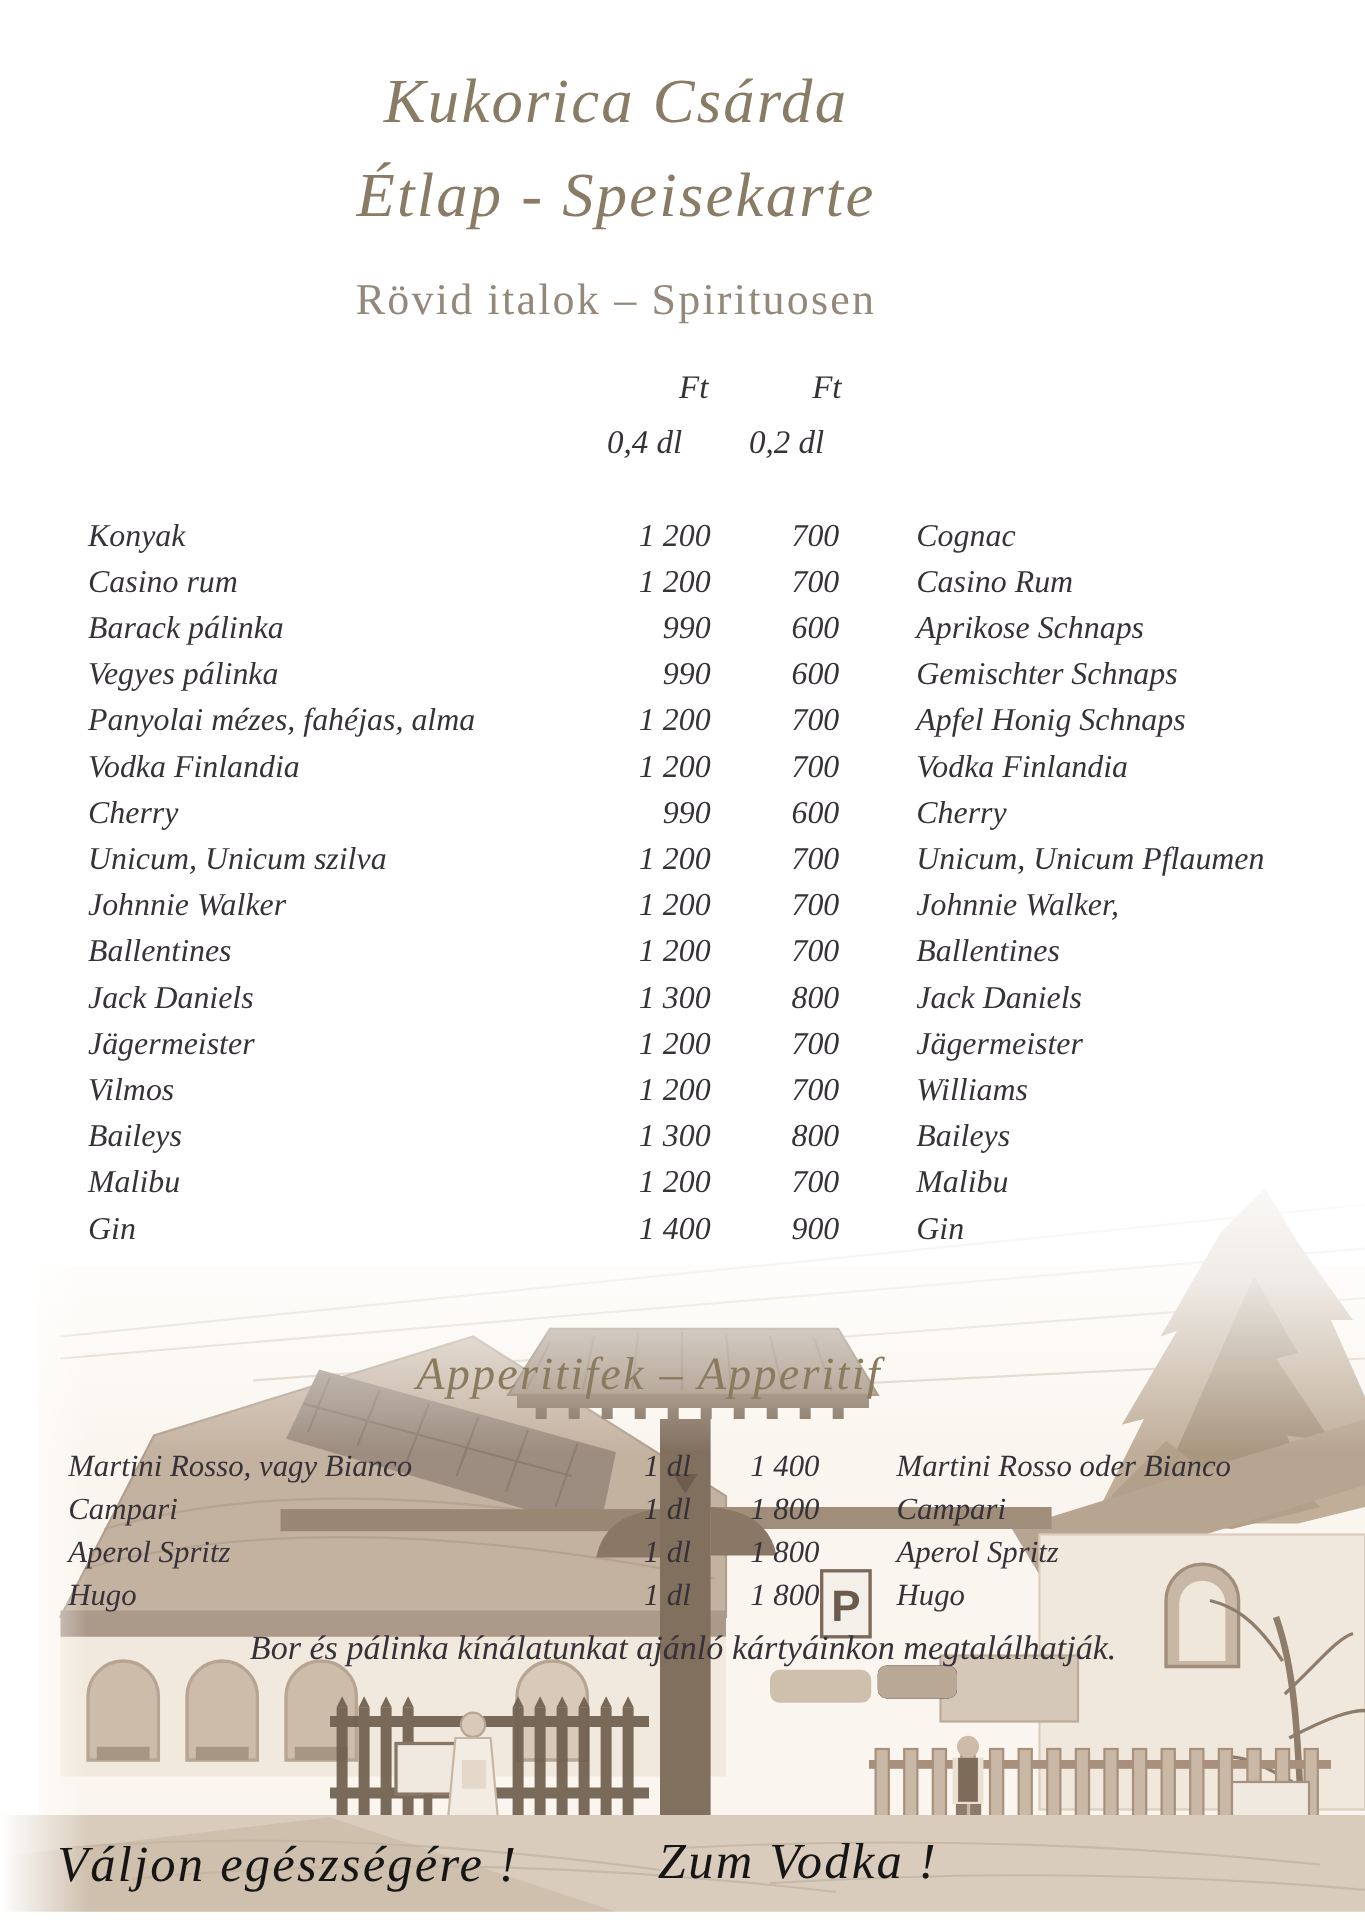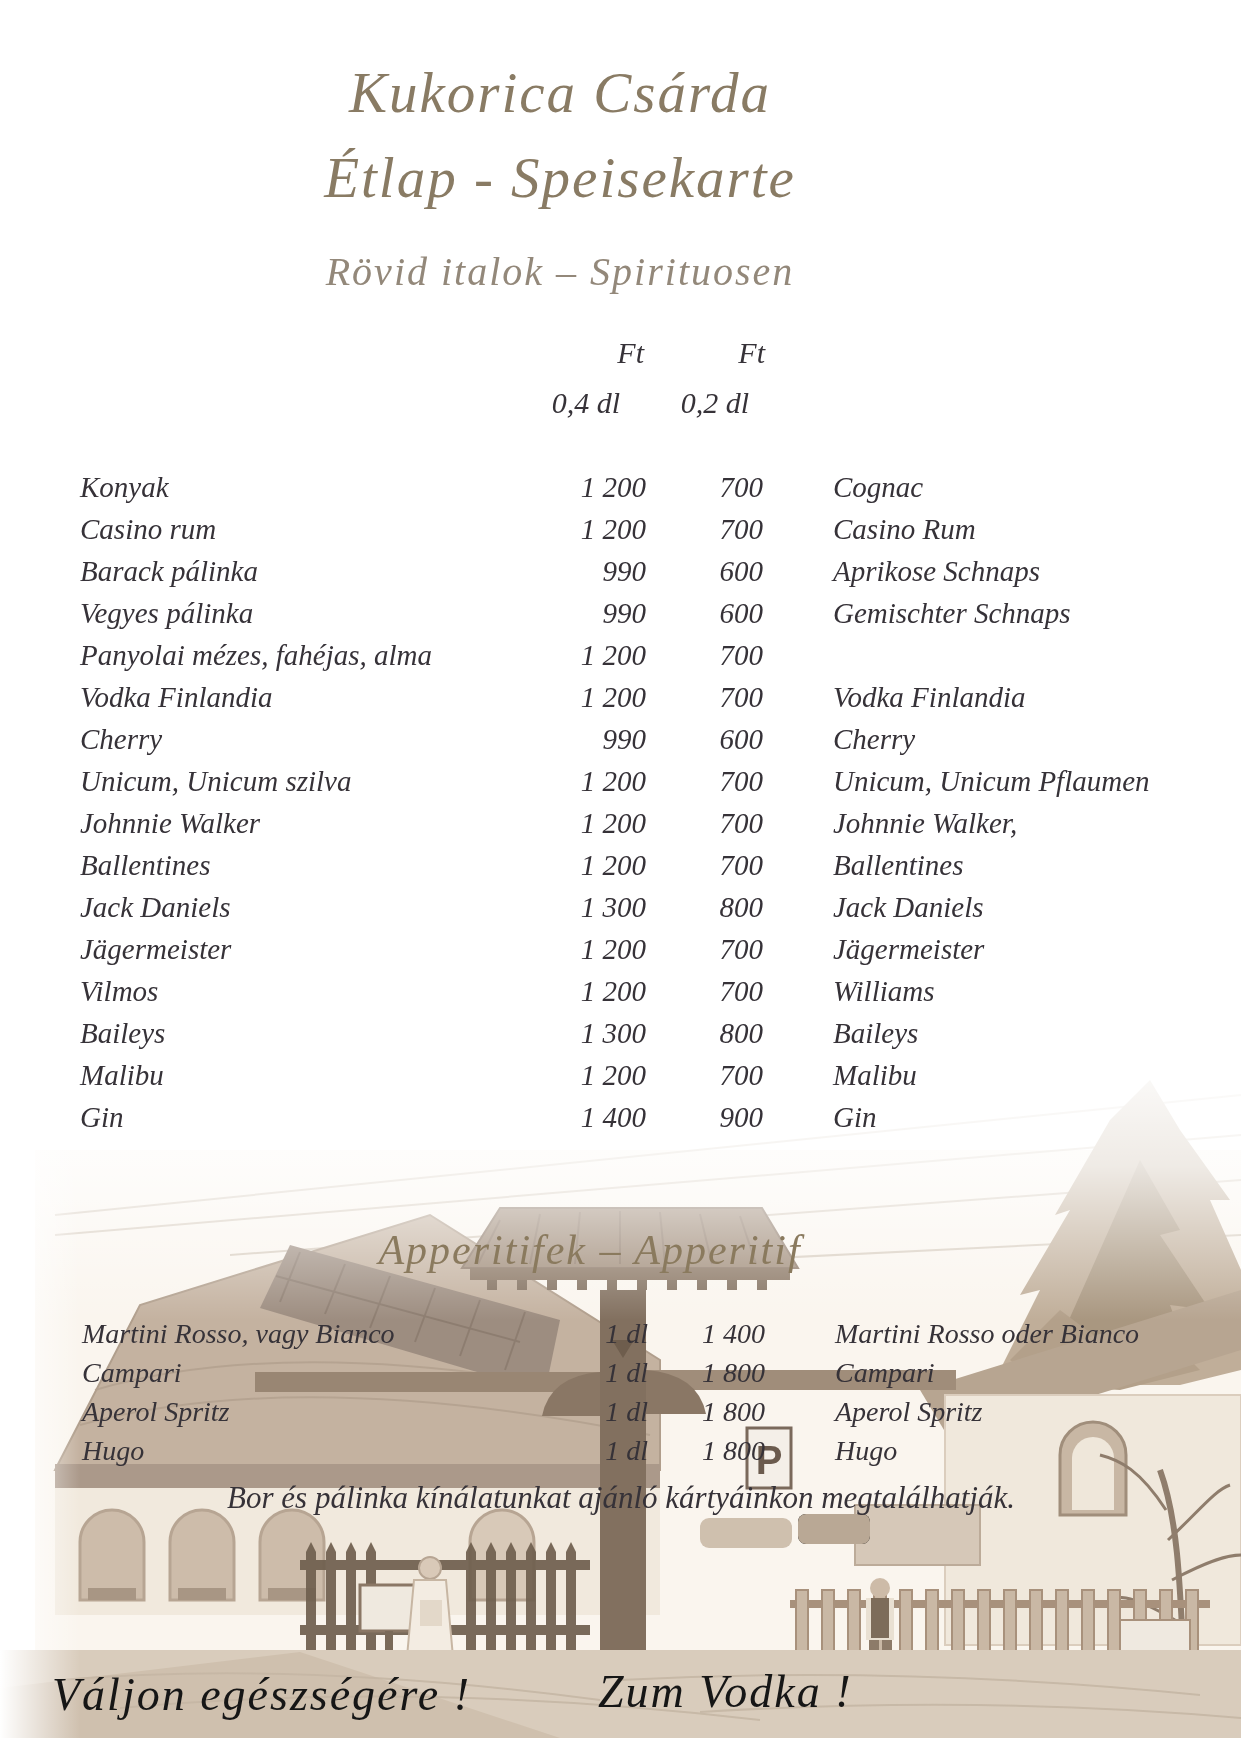--- a/index.html
+++ b/index.html
@@ -10,21 +10,21 @@
   }
   .abs{position:absolute;}
   
   .page-title{
     left:0;top:50px;width:1120px;text-align:center;
     font-style:italic;font-size:57px;line-height:85px;
     color:var(--heading-brown);letter-spacing:2px;z-index:2;
   }
   .spirits-heading{
     left:0;top:248px;width:1120px;text-align:center;
-    font-style:italic;font-size:40px;line-height:48px;
+    font-size:40px;line-height:48px;
     color:var(--subheading-brown);letter-spacing:2px;z-index:2;
   }
   .unit-label{top:336px;width:100px;text-align:right;font-style:italic;
     font-size:30px;color:var(--body-ink);z-index:2;}
   .unit-ft1{left:544px;} .unit-ft2{left:665px;}
   .size-label{top:386px;width:110px;text-align:center;font-style:italic;
     font-size:30px;color:var(--body-ink);z-index:2;}
   .size-04{left:531px;} .size-02{left:660px;}
 
   
@@ -39,21 +39,21 @@
 
   
   .aperitif-heading{
     left:0;top:1226px;width:1180px;text-align:center;
     font-style:italic;font-size:42px;line-height:48px;
     color:var(--aperitif-brown);letter-spacing:2px;z-index:2;
   }
   .aperitif-rows{left:0;top:1314px;width:1241px;z-index:2;}
   .arow{position:relative;height:39px;font-style:italic;font-size:28px;
     line-height:39px;color:var(--body-ink);}
-  .arow span{position:absolute;white-space:nowrap;margin-left:20px;}
+  .arow span{position:absolute;white-space:nowrap;}
   .arow .name{left:62px;}
   .arow .size{left:480px;width:148px;text-align:right;}
   .arow .price{left:565px;width:180px;text-align:right;}
   .arow .de{left:815px;}
 
   .note-line{
     left:16px;top:1480px;width:1210px;text-align:center;
     font-style:italic;font-size:31px;line-height:36px;
     color:var(--body-ink);z-index:2;
   }
@@ -304,20 +304,21 @@
     <span class="name">Vegyes pálinka</span>
     <span class="p1">990</span>
     <span class="p2">600</span>
     <span class="de">Gemischter Schnaps</span>
   </div>
 
   <div class="srow">
     <span class="name">Panyolai mézes, fahéjas, alma</span>
     <span class="p1">1 200</span>
     <span class="p2">700</span>
+    <span class="de">Apfel Honig Schnaps</span>
   </div>
 
   <div class="srow">
     <span class="name">Vodka Finlandia</span>
     <span class="p1">1 200</span>
     <span class="p2">700</span>
     <span class="de">Vodka Finlandia</span>
   </div>
 
   <div class="srow">

